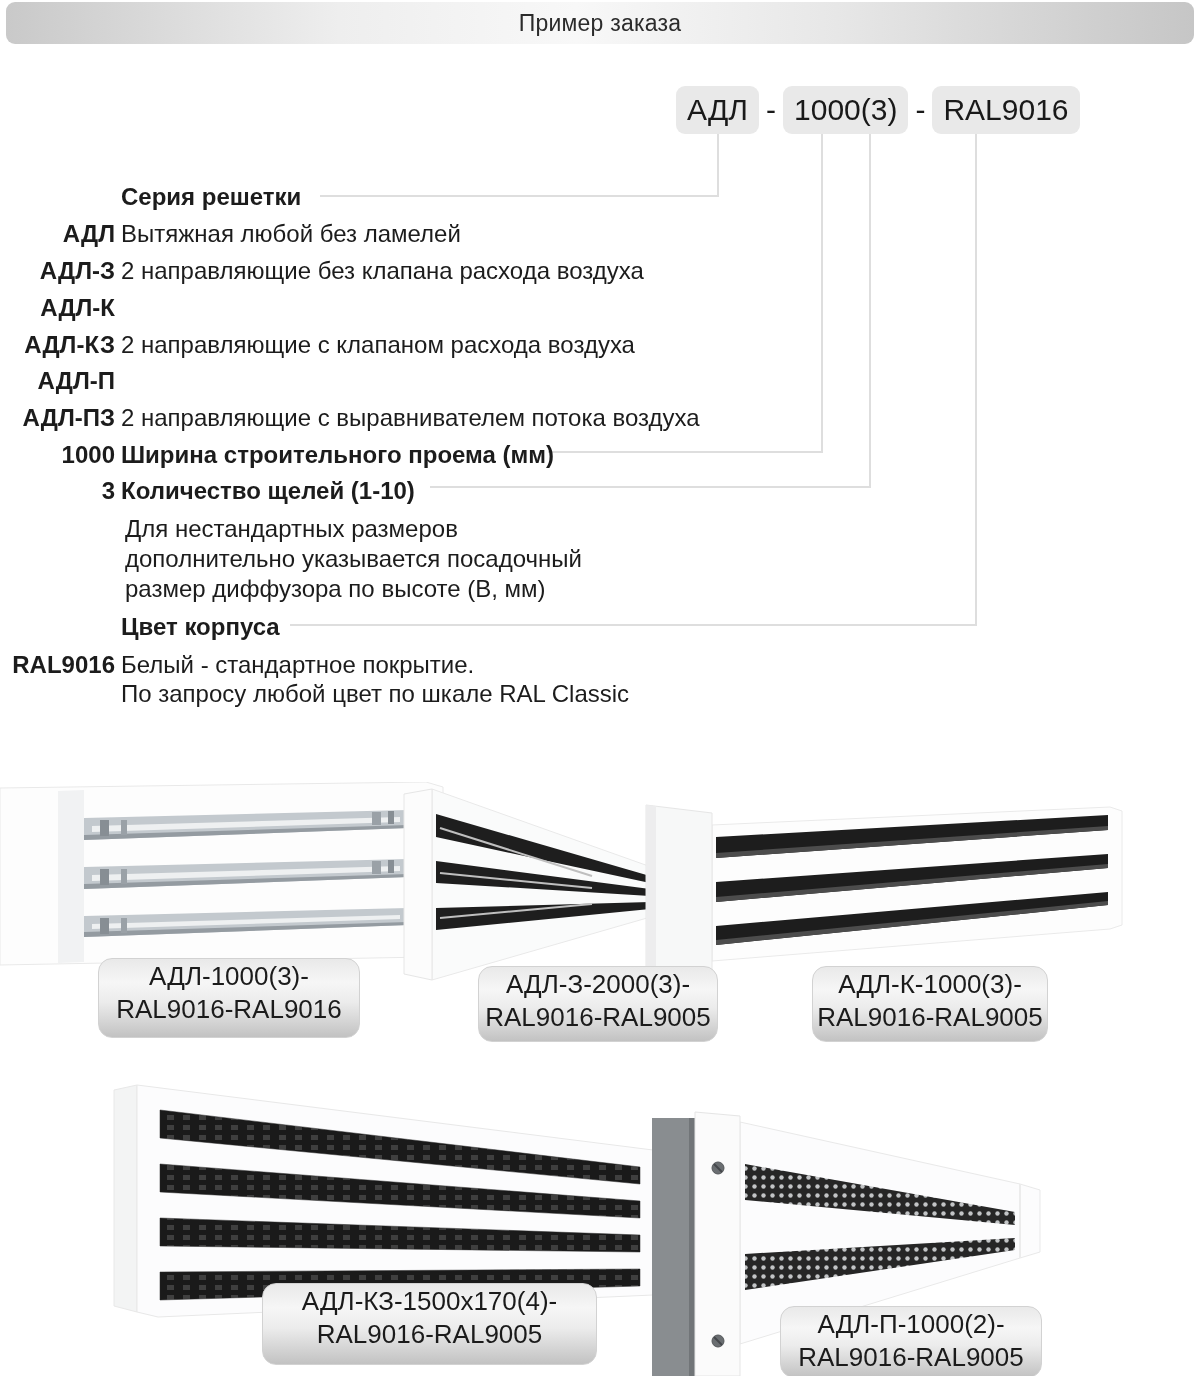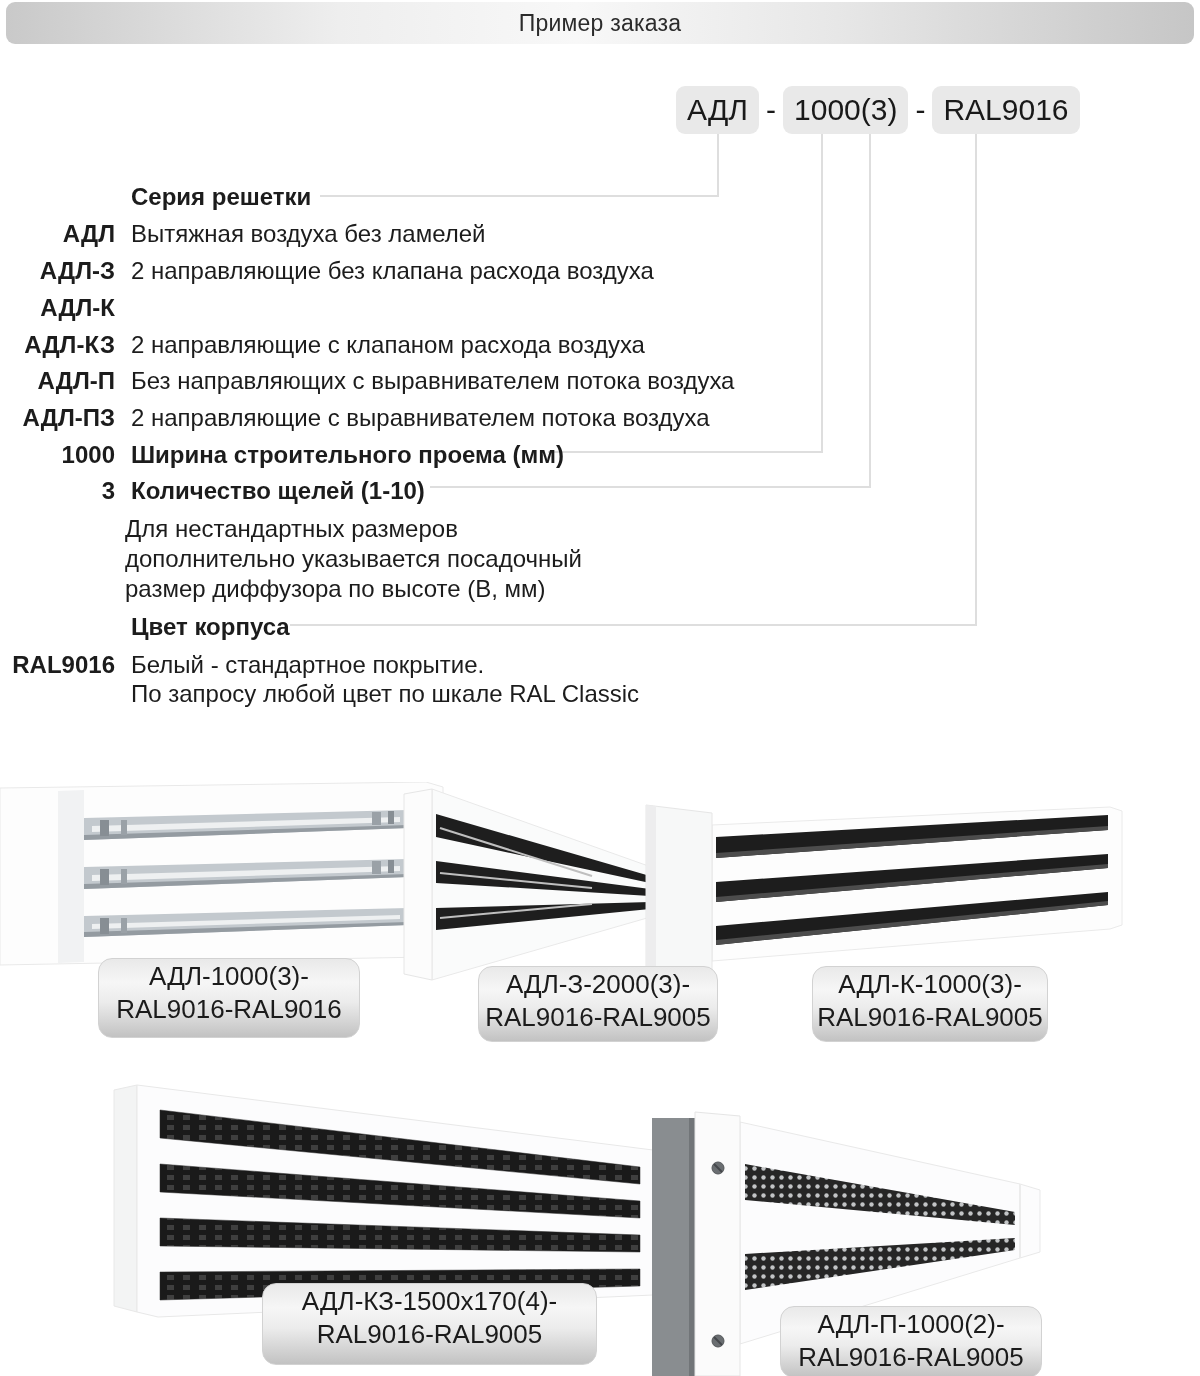--- a/index.html
+++ b/index.html
@@ -17,21 +17,21 @@
   .code-box{display:inline-flex;align-items:center;justify-content:center;height:48px;
       padding:0 11px;background:#e9e9e9;border-radius:9px;font-size:30px;color:#191919;white-space:nowrap;}
   .code-dash{font-size:30px;color:#191919;margin:0 7px;}
 
   
   .conn{position:absolute;border-right:2px solid #dedede;border-bottom:2px solid #dedede;}
 
   
   .lrow{position:absolute;left:0;width:880px;display:flex;align-items:baseline;font-size:24px;line-height:28px;}
   .lrow .term{flex:0 0 115px;text-align:right;font-weight:bold;white-space:nowrap;}
-  .lrow .desc{margin-left:16px;white-space:nowrap;}
+  .lrow .desc{margin-left:6px;white-space:nowrap;}
   .lrow .desc.bold{font-weight:bold;}
   .note-block{position:absolute;left:125px;top:514px;font-size:24px;line-height:30px;}
   .note-block span{display:block;}
   .multi .desc span{display:block;line-height:29px;}
 
   
   .plabel{position:absolute;border-radius:14px;border:1px solid #d2d2d2;
       background:linear-gradient(180deg,#e9e9e9 0%,#f6f6f6 30%,#ececec 55%,#d3d3d3 82%,#c2c2c2 100%);
       text-align:center;font-size:26px;color:#1b1b1b;line-height:33px;padding-top:1px;box-sizing:border-box;}
   .plabel span{display:block;white-space:nowrap;}
@@ -60,36 +60,35 @@
   <div class="conn" style="left:548px;top:134px;width:273px;height:317px;"></div>
   <div class="conn" style="left:430px;top:134px;width:439px;height:352px;"></div>
   <div class="conn" style="left:290px;top:134px;width:685px;height:490px;"></div>
 
   <div class="lrow" style="top:183px">
     <span class="term"></span>
     <span class="desc bold">Серия решетки</span>
   </div>
   <div class="lrow" style="top:220px">
     <span class="term">АДЛ</span>
-    <span class="desc">Вытяжная воздуха без ламелей</span>
+    <span class="desc">Вытяжная любой без ламелей</span>
   </div>
   <div class="lrow" style="top:257px">
     <span class="term">АДЛ-З</span>
     <span class="desc">2 направляющие без клапана расхода воздуха</span>
   </div>
   <div class="lrow" style="top:294px">
     <span class="term">АДЛ-К</span>
   </div>
   <div class="lrow" style="top:331px">
     <span class="term">АДЛ-КЗ</span>
     <span class="desc">2 направляющие с клапаном расхода воздуха</span>
   </div>
   <div class="lrow" style="top:367px">
     <span class="term">АДЛ-П</span>
-    <span class="desc">Без направляющих с выравнивателем потока воздуха</span>
   </div>
   <div class="lrow" style="top:404px">
     <span class="term">АДЛ-ПЗ</span>
     <span class="desc">2 направляющие с выравнивателем потока воздуха</span>
   </div>
   <div class="lrow" style="top:441px">
     <span class="term">1000</span>
     <span class="desc bold">Ширина строительного проема (мм)</span>
   </div>
   <div class="lrow" style="top:477px">

